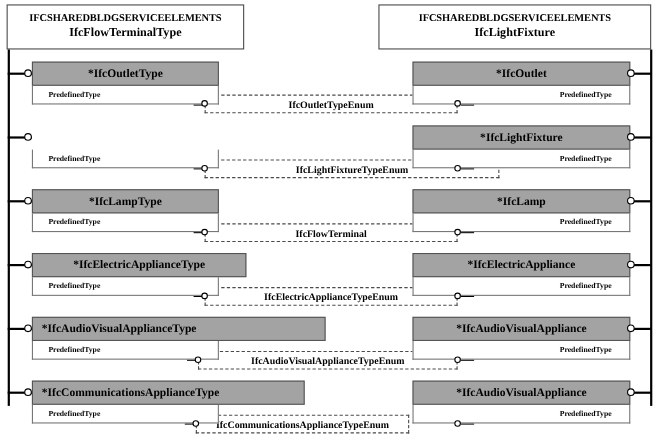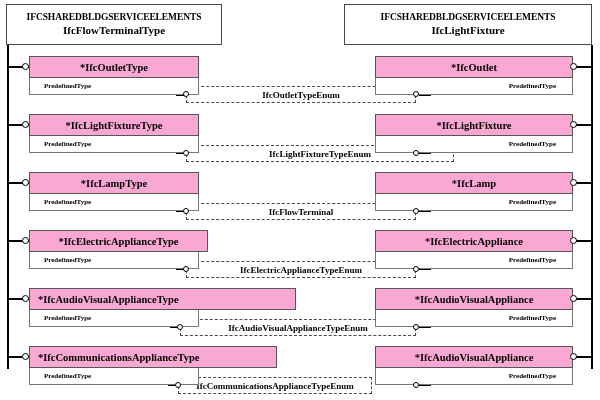--- a/index.html
+++ b/index.html
@@ -39,21 +39,21 @@
     font-size: 11px;
     font-weight: bold;
     color: #000;
     white-space: nowrap;
   }
   
   .ent-box {
     position: absolute;
     box-sizing: border-box;
     border: 1px solid #555;
-    background: #f9a8d4;
+    background: #a3a3a3;
     height: 22px;
     display: flex;
     align-items: center;
     justify-content: center;
     z-index: 4;
   }
   .ent-box.left-align {
     justify-content: flex-start;
     padding-left: 8px;
   }
@@ -177,23 +177,20 @@
   <div class="link-seg" style="left:176px; top:94px; width:10px;"></div>
   <div class="enum-box" style="left:186px; top:86px; width:230px; height:17px;">
     <span class="enum-name">IfcOutletTypeEnum</span>
   </div>
   <div class="socket small" style="left:183px; top:91px;"></div>
   <div class="socket small" style="left:413px; top:91px;"></div>
   <div class="link-seg" style="left:419px; top:94px; width:12px;"></div>
 
   <div class="stub" style="left:7px; top:124px; width:22px;"></div>
   <div class="socket" style="left:22px; top:121px;"></div>
-  <div class="ent-box" style="left:29px; top:114px; width:170px;">
-    <span class="ent-name">*IfcLightFixtureType</span>
-  </div>
   <div class="attr-box lbl-left" style="left:29px; top:136px; width:170px;">
     <span class="attr-name">PredefinedType</span>
   </div>
 
   <div class="stub" style="left:570px; top:124px; width:22px;"></div>
   <div class="socket" style="left:570px; top:121px;"></div>
   <div class="ent-box" style="left:375px; top:114px; width:198px;">
     <span class="ent-name">*IfcLightFixture</span>
   </div>
   <div class="attr-box lbl-right" style="left:375px; top:136px; width:198px;">
@@ -229,21 +226,21 @@
   <div class="link-seg" style="left:176px; top:210px; width:10px;"></div>
   <div class="enum-box" style="left:186px; top:203px; width:230px; height:17px;">
     <span class="enum-name">IfcFlowTerminal</span>
   </div>
   <div class="socket small" style="left:183px; top:208px;"></div>
   <div class="socket small" style="left:413px; top:208px;"></div>
   <div class="link-seg" style="left:419px; top:210px; width:12px;"></div>
 
   <div class="stub" style="left:7px; top:240px; width:22px;"></div>
   <div class="socket" style="left:22px; top:237px;"></div>
-  <div class="ent-box" style="left:29px; top:230px; width:179px;">
+  <div class="ent-box" style="left:29px; top:230px; width:195px;">
     <span class="ent-name">*IfcElectricApplianceType</span>
   </div>
   <div class="attr-box lbl-left" style="left:29px; top:252px; width:170px;">
     <span class="attr-name">PredefinedType</span>
   </div>
 
   <div class="stub" style="left:570px; top:240px; width:22px;"></div>
   <div class="socket" style="left:570px; top:237px;"></div>
   <div class="ent-box" style="left:375px; top:230px; width:198px;">
     <span class="ent-name">*IfcElectricAppliance</span>

